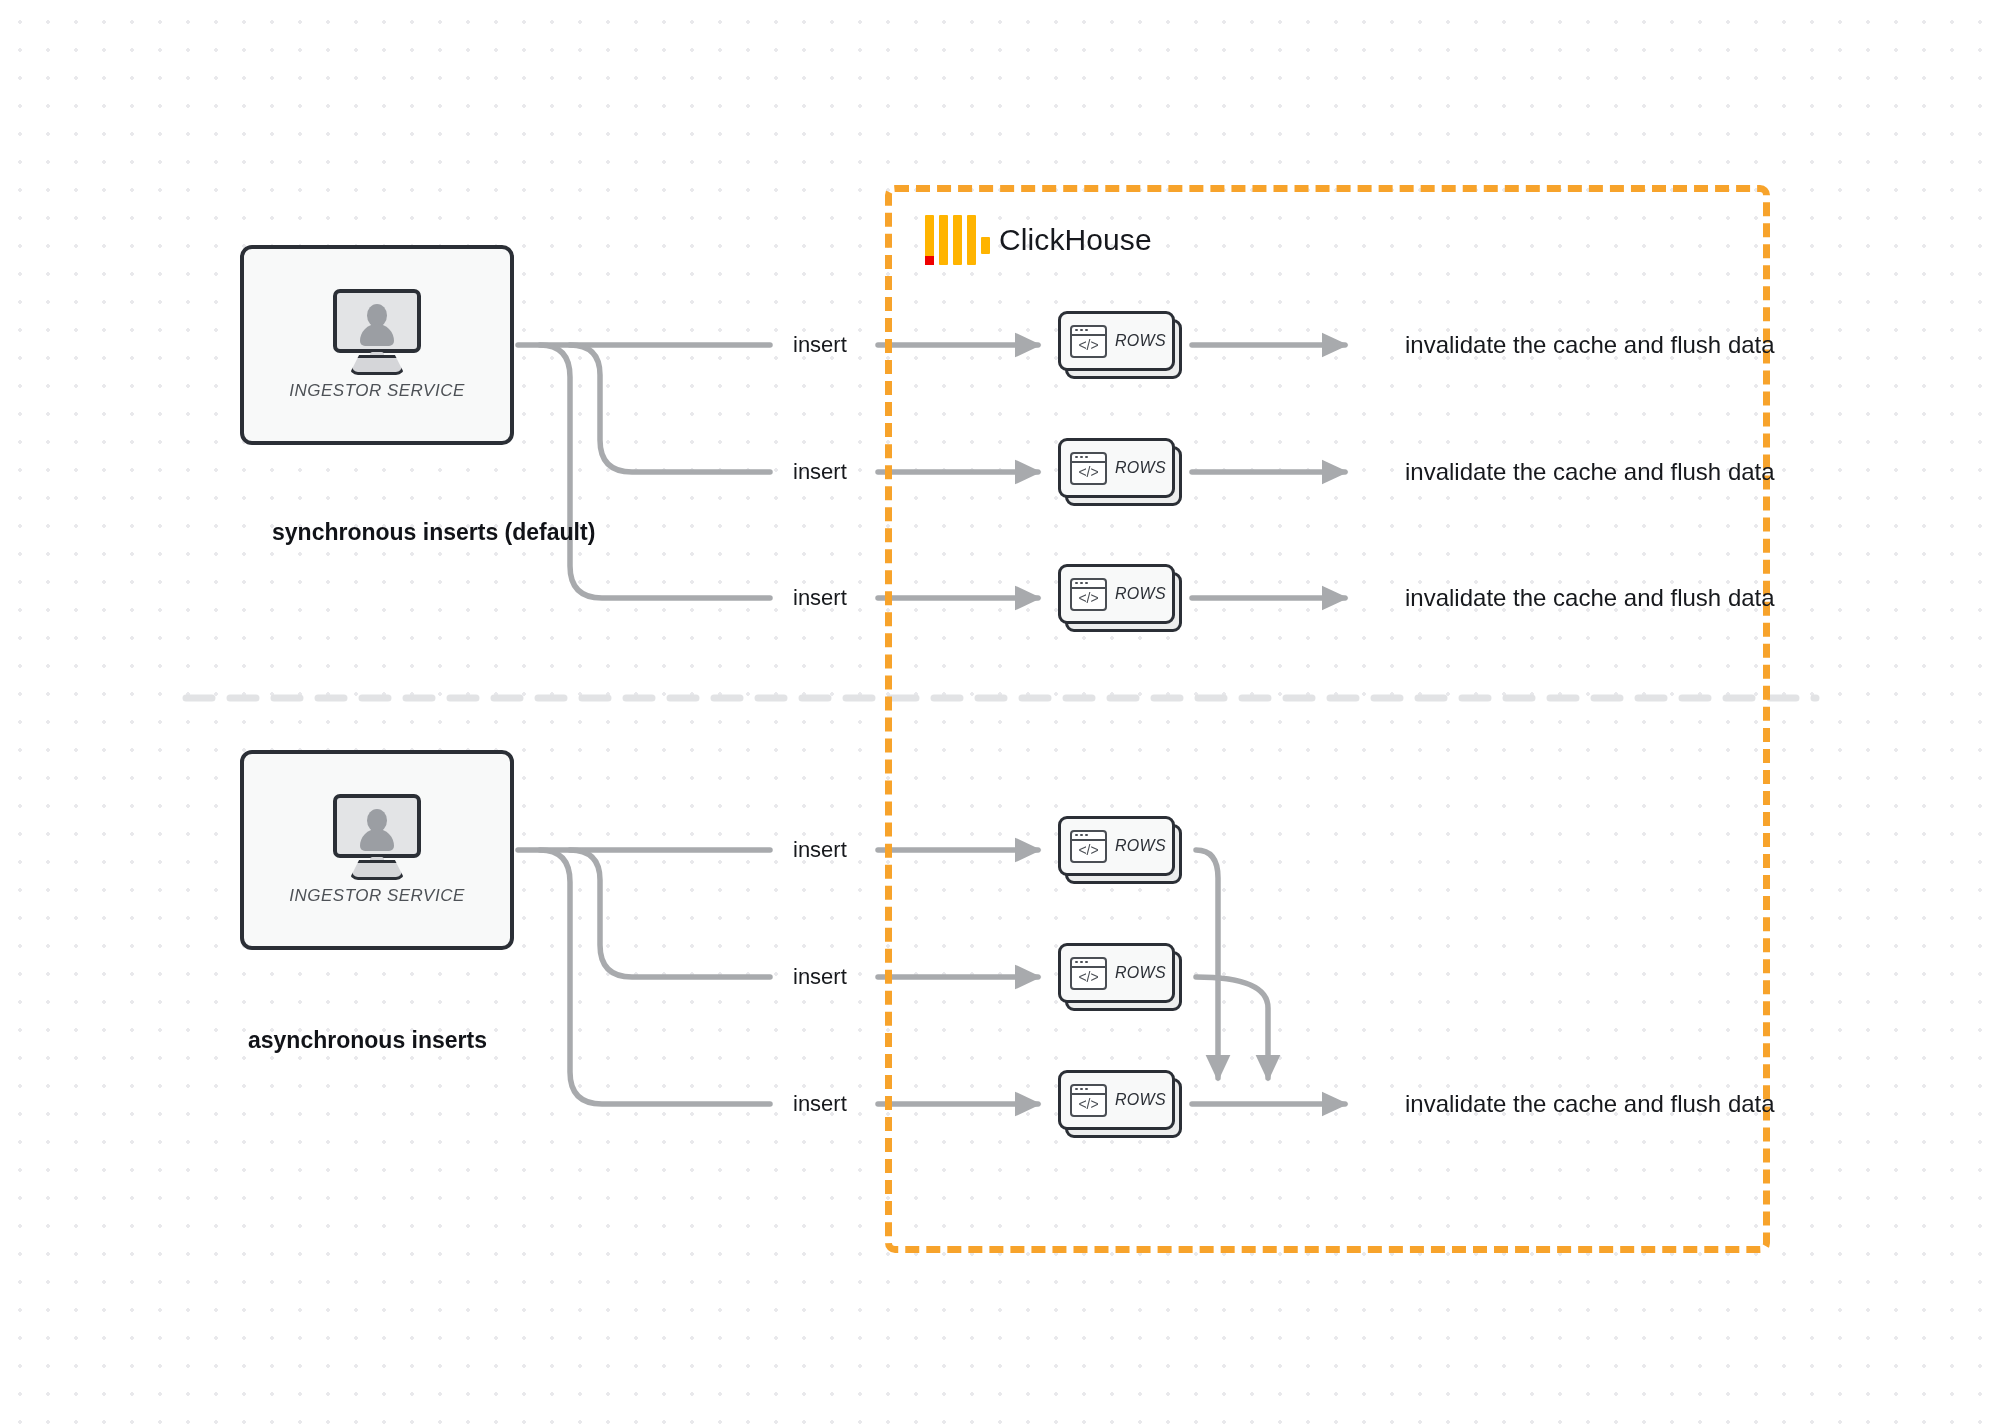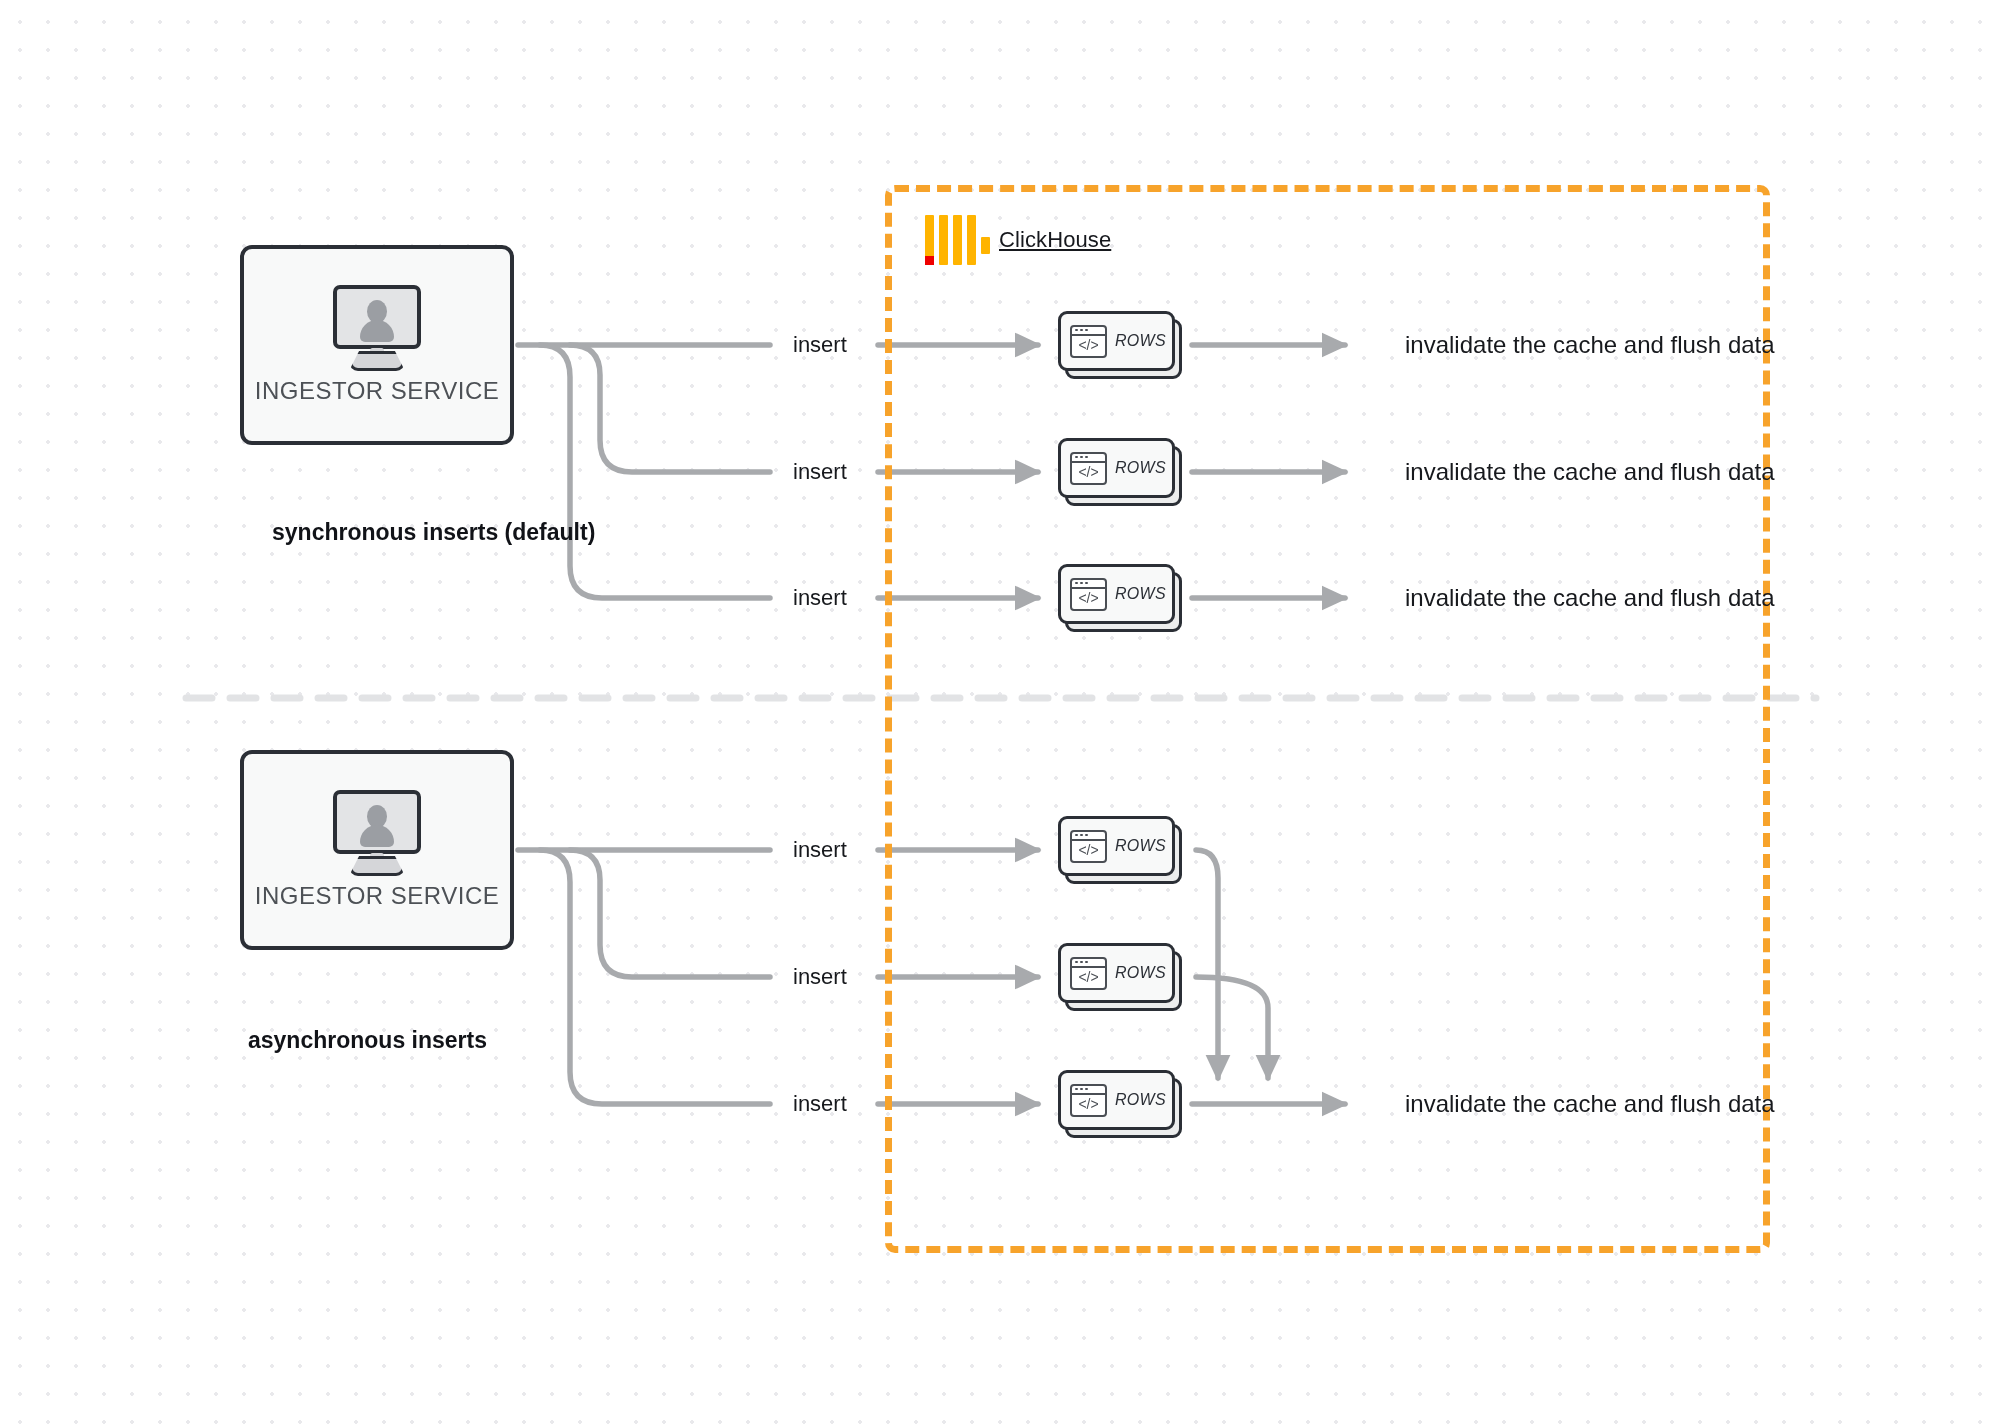--- a/index.html
+++ b/index.html
@@ -72,25 +72,24 @@
   .ch-nub {
     position: absolute;
     left: 56px;
     top: 22px;
     width: 9px;
     height: 17px;
     background: #ffb400;
     border-radius: 1px;
   }
   .ch-name {
-    font-size: 22px;
+    font-size: 30px;
     color: #16181d;
     letter-spacing: 0.1px;
     white-space: nowrap;
-    text-decoration: underline;
   }
 
   
   .ingestor {
     position: absolute;
     width: 274px;
     height: 200px;
     background: #f8f9f9;
     border: 4px solid #2b2f36;
     border-radius: 12px;
@@ -153,24 +152,25 @@
     transform: translateX(-50%);
     width: 56px;
     height: 20px;
     background: #d5d6d9;
     border: 3px solid #2b2f36;
     border-radius: 6px 6px 9px 9px;
     box-sizing: border-box;
     clip-path: polygon(18% 0%, 82% 0%, 100% 100%, 0% 100%);
   }
   .ingestor-label {
-    font-size: 24px;
+    font-size: 17px;
     color: #4d5156;
     letter-spacing: 0.5px;
     white-space: nowrap;
+    font-style: italic;
   }
 
   
   .rows-card {
     position: absolute;
     width: 124px;
     height: 68px;
   }
   .rows-back {
     position: absolute;

